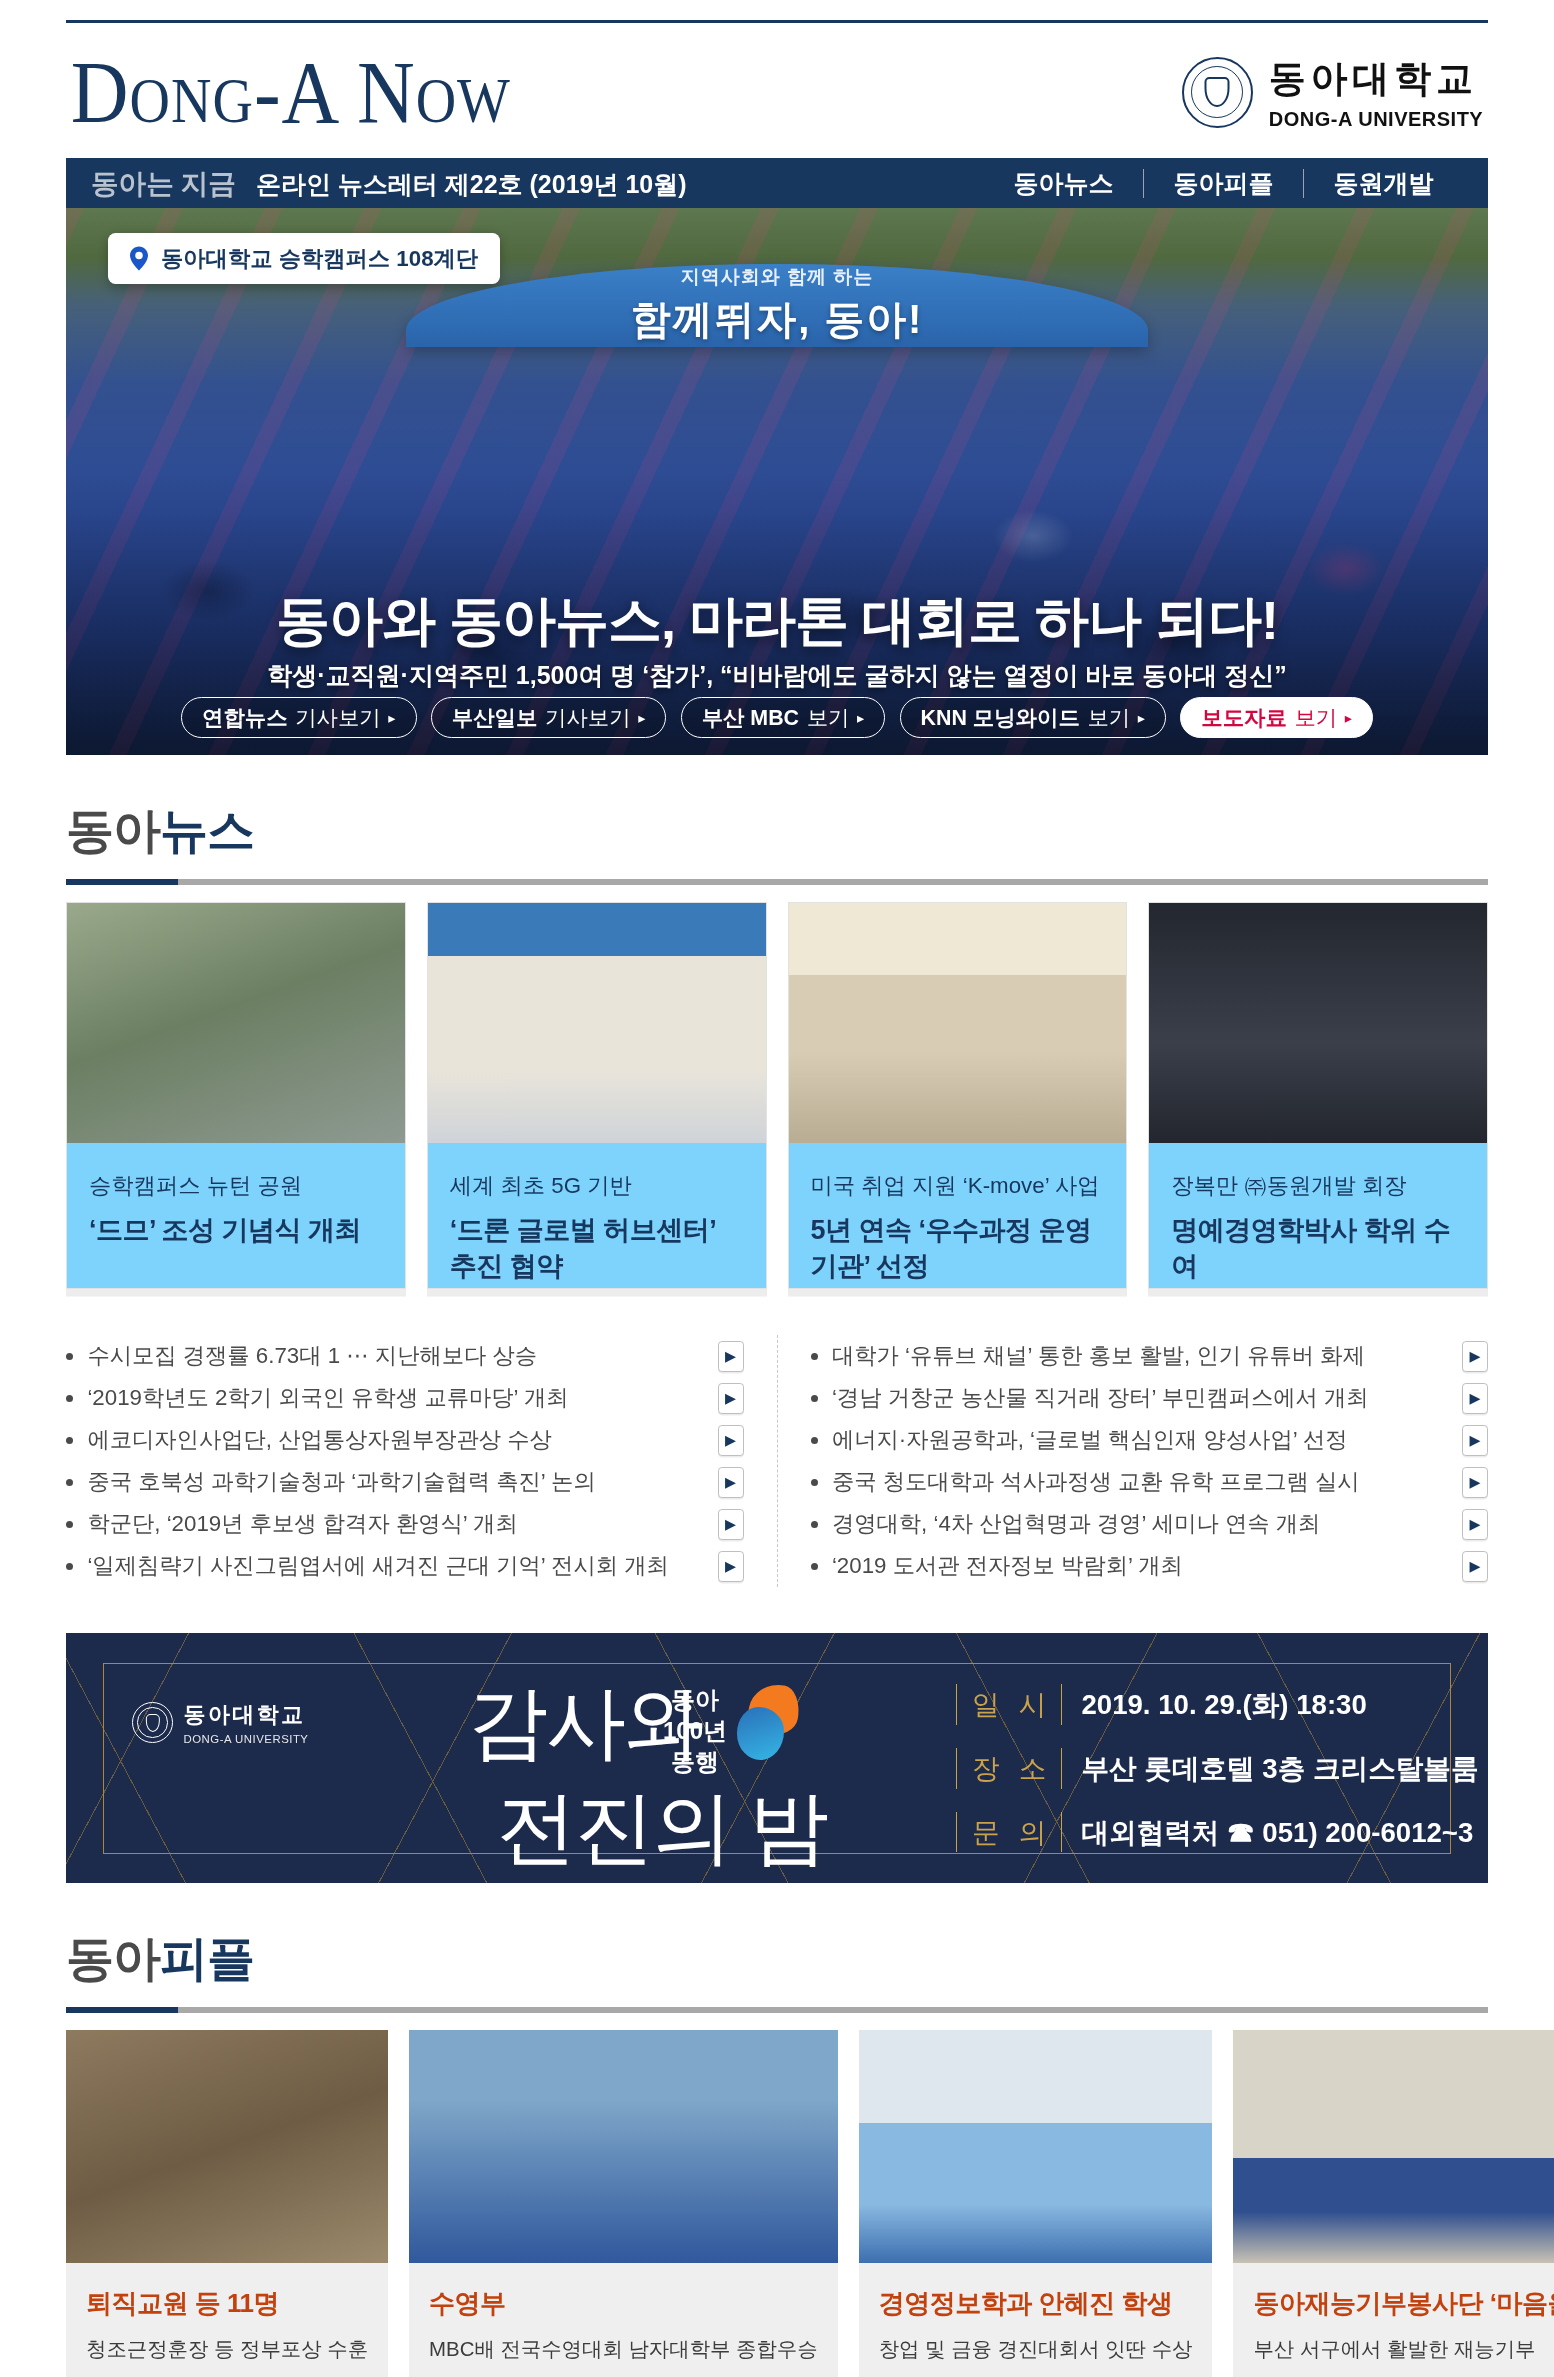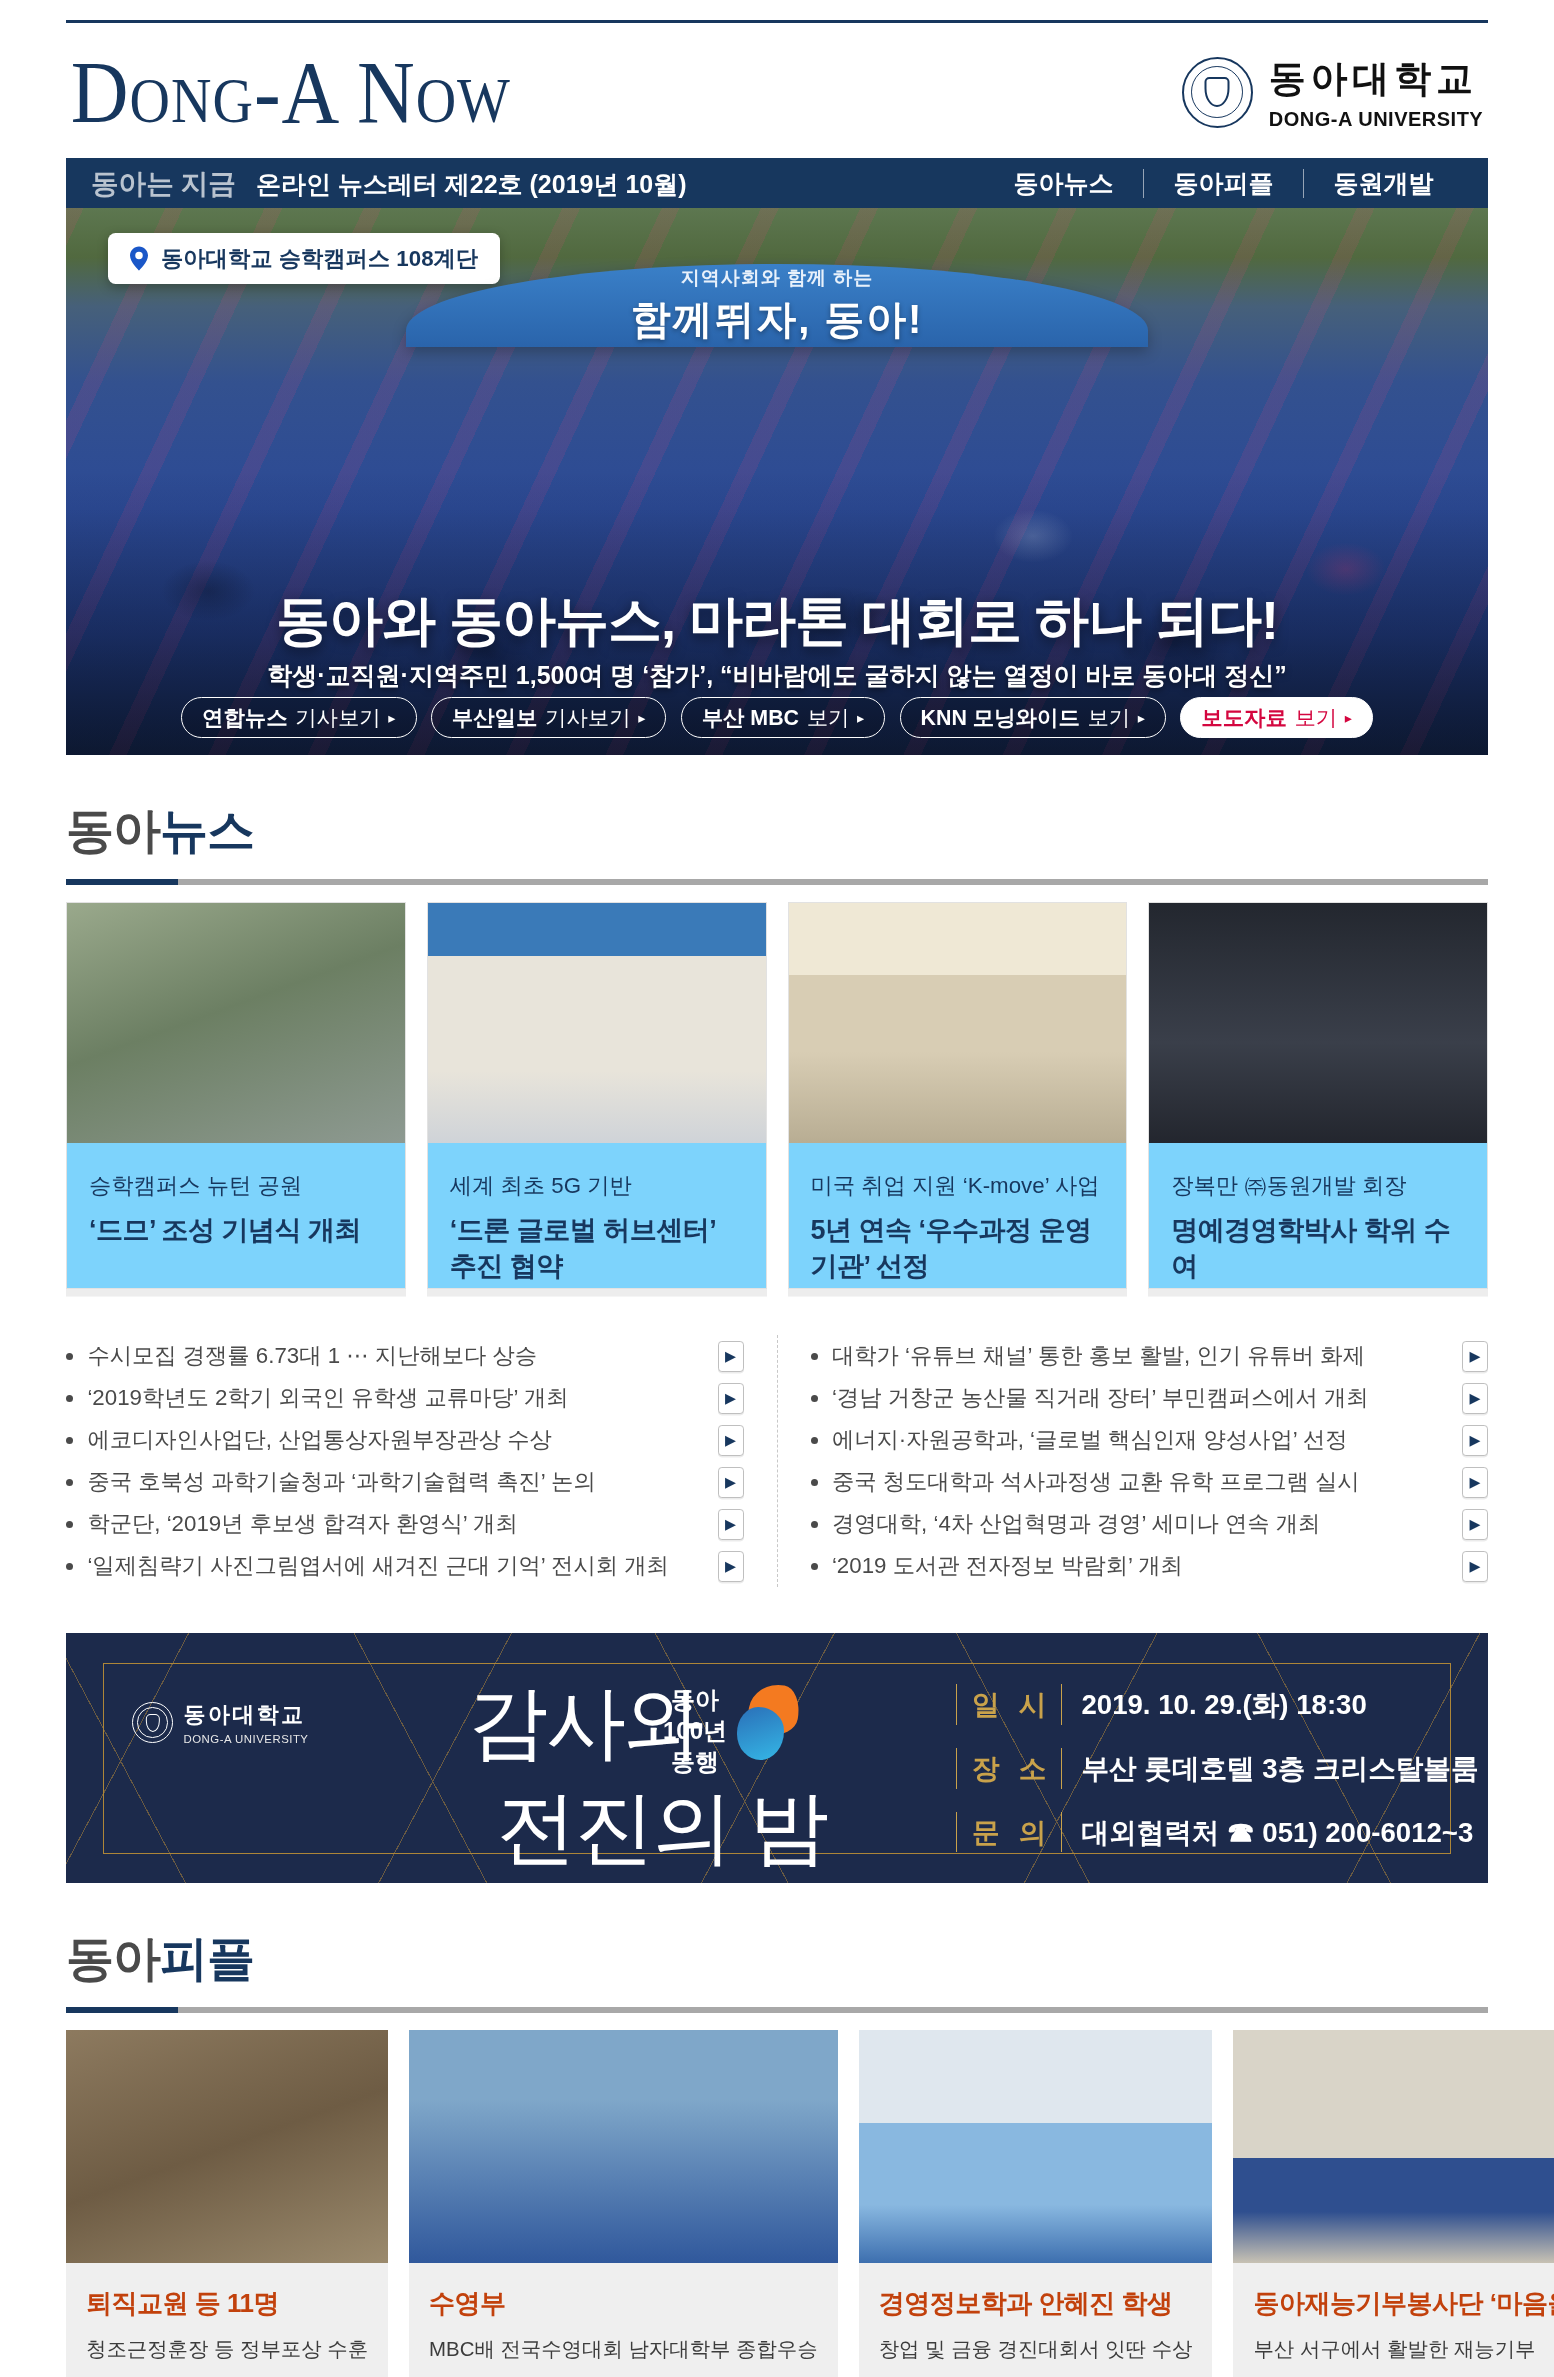--- a/index.html
+++ b/index.html
@@ -37,21 +37,21 @@
       radial-gradient(81px 48px at 78% 80%, rgba(12,22,52,.45), transparent 70%),
       radial-gradient(57px 38px at 90% 66%, rgba(200,60,120,.30), transparent 70%),
       radial-gradient(57px 38px at 68% 60%, rgba(225,235,250,.22), transparent 70%),
       repeating-linear-gradient(115deg, rgba(236,64,122,.12) 0 16px, transparent 16px 90px),
       linear-gradient(180deg,#5d7750 0%, #51693f 9%, #46607a 18%, #33518f 32%, #2c4a95 55%, #20397a 78%, #142547 100%); }
   .hero::after { content:""; position:absolute; inset:0; background:linear-gradient(180deg, transparent 48%, rgba(5,10,25,.48) 100%); }
   .hero > * { z-index:2; }
   .location-badge { position:absolute; top:25px; left:42px; background:#ffffff; border-radius:7.6px; padding:10.5px 22px; display:flex; align-items:center; gap:13px; box-shadow:0 3.8px 10.5px rgba(0,0,0,.25); }
   .location-badge .txt { font-size:22.3px; font-weight:800; color:#17375e; }
   .pin-icon { width:18px; height:25px; flex:0 0 auto; }
-  .hero-arch { position:absolute; top:56px; left:50%; transform:translateX(-50%); width:742px; height:83px; background:linear-gradient(180deg,#3a80c8,#2a64ab); border-radius:100% 100% 0 0 / 160% 160% 0 0; display:flex; flex-direction:column; align-items:center; justify-content:center; gap:1px; box-shadow:0 4.8px 14.3px rgba(0,0,0,.25); }
+  .hero-arch { position:absolute; top:56px; left:50%; transform:translateX(-50%); width:742px; height:83px; background:linear-gradient(180deg,#3a80c8,#2a64ab); border-radius:100% 100% 0 0 / 160% 160% 0 0; display:flex; flex-direction:column; align-items:center; justify-content:space-between; gap:1px; box-shadow:0 4.8px 14.3px rgba(0,0,0,.25); }
   .hero-arch .small { color:#e8f1fb; font-size:19px; font-weight:600; letter-spacing:1px; }
   .hero-arch .big { color:#ffffff; font-size:40px; font-weight:800; letter-spacing:1.9px; text-shadow:0 1.9px 4.8px rgba(0,0,0,.35); }
   .hero-title { position:absolute; top:377px; width:100%; text-align:center; color:#ffffff; font-size:54px; font-weight:800; letter-spacing:-1px; text-shadow:0 3.8px 12.4px rgba(0,0,0,.6); }
   .hero-sub { position:absolute; top:451px; width:100%; text-align:center; color:#ffffff; font-size:25px; font-weight:600; text-shadow:0 1.9px 6.7px rgba(0,0,0,.6); }
   .hero-buttons { position:absolute; top:489px; width:100%; display:flex; justify-content:center; gap:14.3px; }
   .hero-btn { height:41px; border:1.9px solid #ffffff; border-radius:22px; color:#ffffff; font-size:21.4px; display:flex; align-items:center; padding:0 20px; gap:7.6px; background:rgba(0,0,0,.12); cursor:pointer; white-space:nowrap; }
   .hero-btn b { font-weight:800; }
   .hero-btn .arr { font-size:14.3px; }
   .hero-btn.solid { background:#ffffff; color:#d4063f; border-color:#ffffff; }
   .hero-btn.solid b { color:#d4063f; }
@@ -95,21 +95,21 @@
   .eb-title { position:absolute; left:402px; top:37px; color:#ffffff; font-family:"Liberation Serif", serif; }
   .eb-title .t1 { font-size:80px; letter-spacing:-1.9px; }
   .eb-title .t2 { font-size:80px; letter-spacing:-1.9px; margin-top:-2.9px; margin-left:28.5px; }
   .eb-mark { position:absolute; left:597px; top:51px; display:flex; gap:9.5px; }
   .eb-mark .lines { color:#fff; font-size:24px; font-weight:700; line-height:1.3; text-align:center; }
   .mark-shape { position:relative; width:62px; height:76px; }
   .mark-shape .orange { position:absolute; inset:0 0 25px 12.4px; background:#f47a20; border-radius:62% 38% 55% 45% / 55% 60% 40% 45%; transform:rotate(10deg); }
   .mark-shape .blue { position:absolute; inset:23px 14.3px 0 0; background:linear-gradient(160deg,#2a6fb8,#35b7e6); border-radius:45% 55% 50% 50% / 50% 45% 55% 50%; }
   .eb-details { position:absolute; left:890px; top:51px; }
   .eb-row { display:flex; align-items:center; margin-bottom:23px; }
-  .eb-label { color:#c9a24b; font-size:27.6px; font-weight:700; letter-spacing:5.7px; border-left:1.9px solid #c9a24b; border-right:1.9px solid #c9a24b; padding:1.9px 9.5px 1.9px 15px; }
+  .eb-label { color:#c9a24b; font-size:27.6px; font-weight:400; letter-spacing:5.7px; border-left:1.9px solid #c9a24b; border-right:1.9px solid #c9a24b; padding:1.9px 9.5px 1.9px 15px; }
   .eb-value { color:#ffffff; font-size:27.6px; font-weight:600; margin-left:19px; white-space:nowrap; }
 
   
   .people-card { flex:1; cursor:pointer; }
   .people-card .card-img { height:233px; }
   .people-card .cap { background:#efefef; height:118px; padding:23px 20px 0 20px; }
   .people-card .l1 { font-size:26px; font-weight:800; color:#c2410c; letter-spacing:-0.5px; white-space:nowrap; overflow:hidden; }
   .people-card .l2 { font-size:20.4px; color:#3c3c3c; margin-top:14.3px; white-space:nowrap; overflow:hidden; }
 
   

